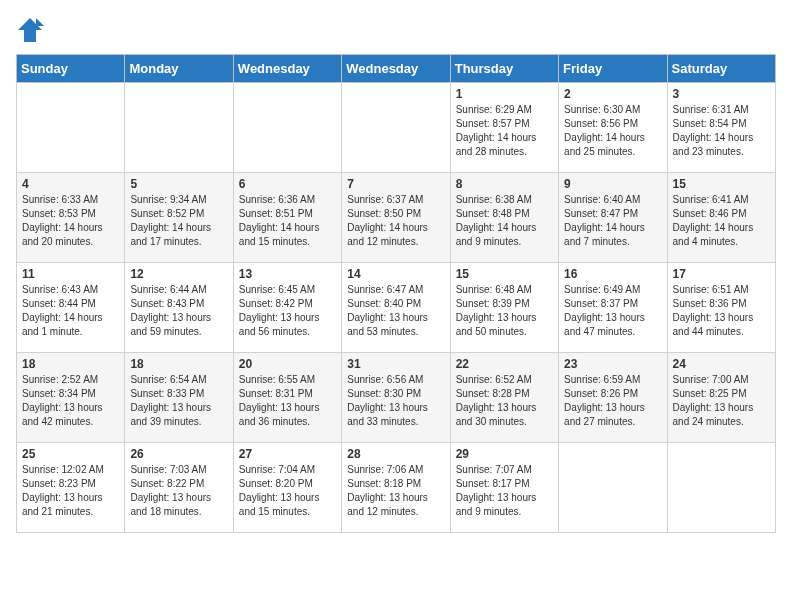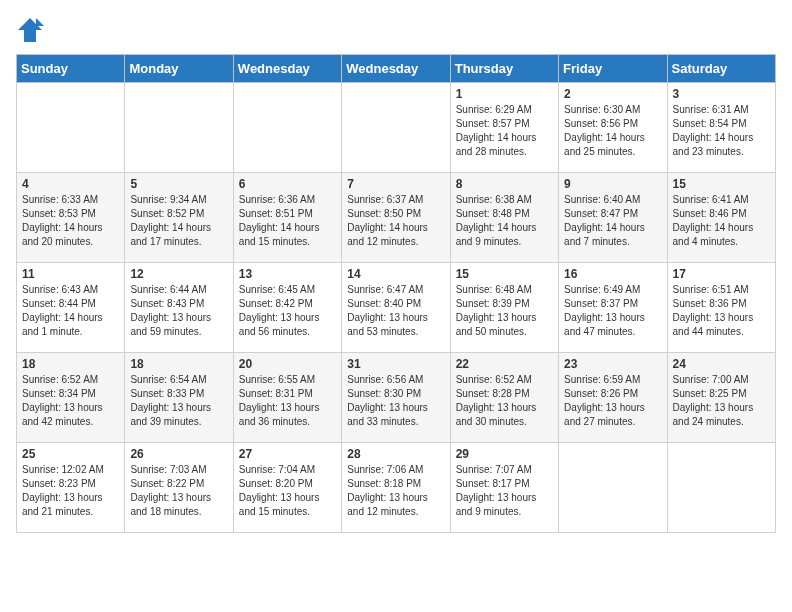--- a/index.html
+++ b/index.html
@@ -225,21 +225,21 @@
         <td>
           <span class="day-number">17</span>
           <div class="day-info">Sunrise: 6:51 AM
 Sunset: 8:36 PM
 Daylight: 13 hours and 44 minutes.</div>
         </td>
       </tr>
       <tr>
         <td>
           <span class="day-number">18</span>
-          <div class="day-info">Sunrise: 6:52 AM
+          <div class="day-info">Sunrise: 2:52 AM
 Sunset: 8:34 PM
 Daylight: 13 hours and 42 minutes.</div>
         </td>
         <td>
           <span class="day-number">18</span>
           <div class="day-info">Sunrise: 6:54 AM
 Sunset: 8:33 PM
 Daylight: 13 hours and 39 minutes.</div>
         </td>
         <td>

